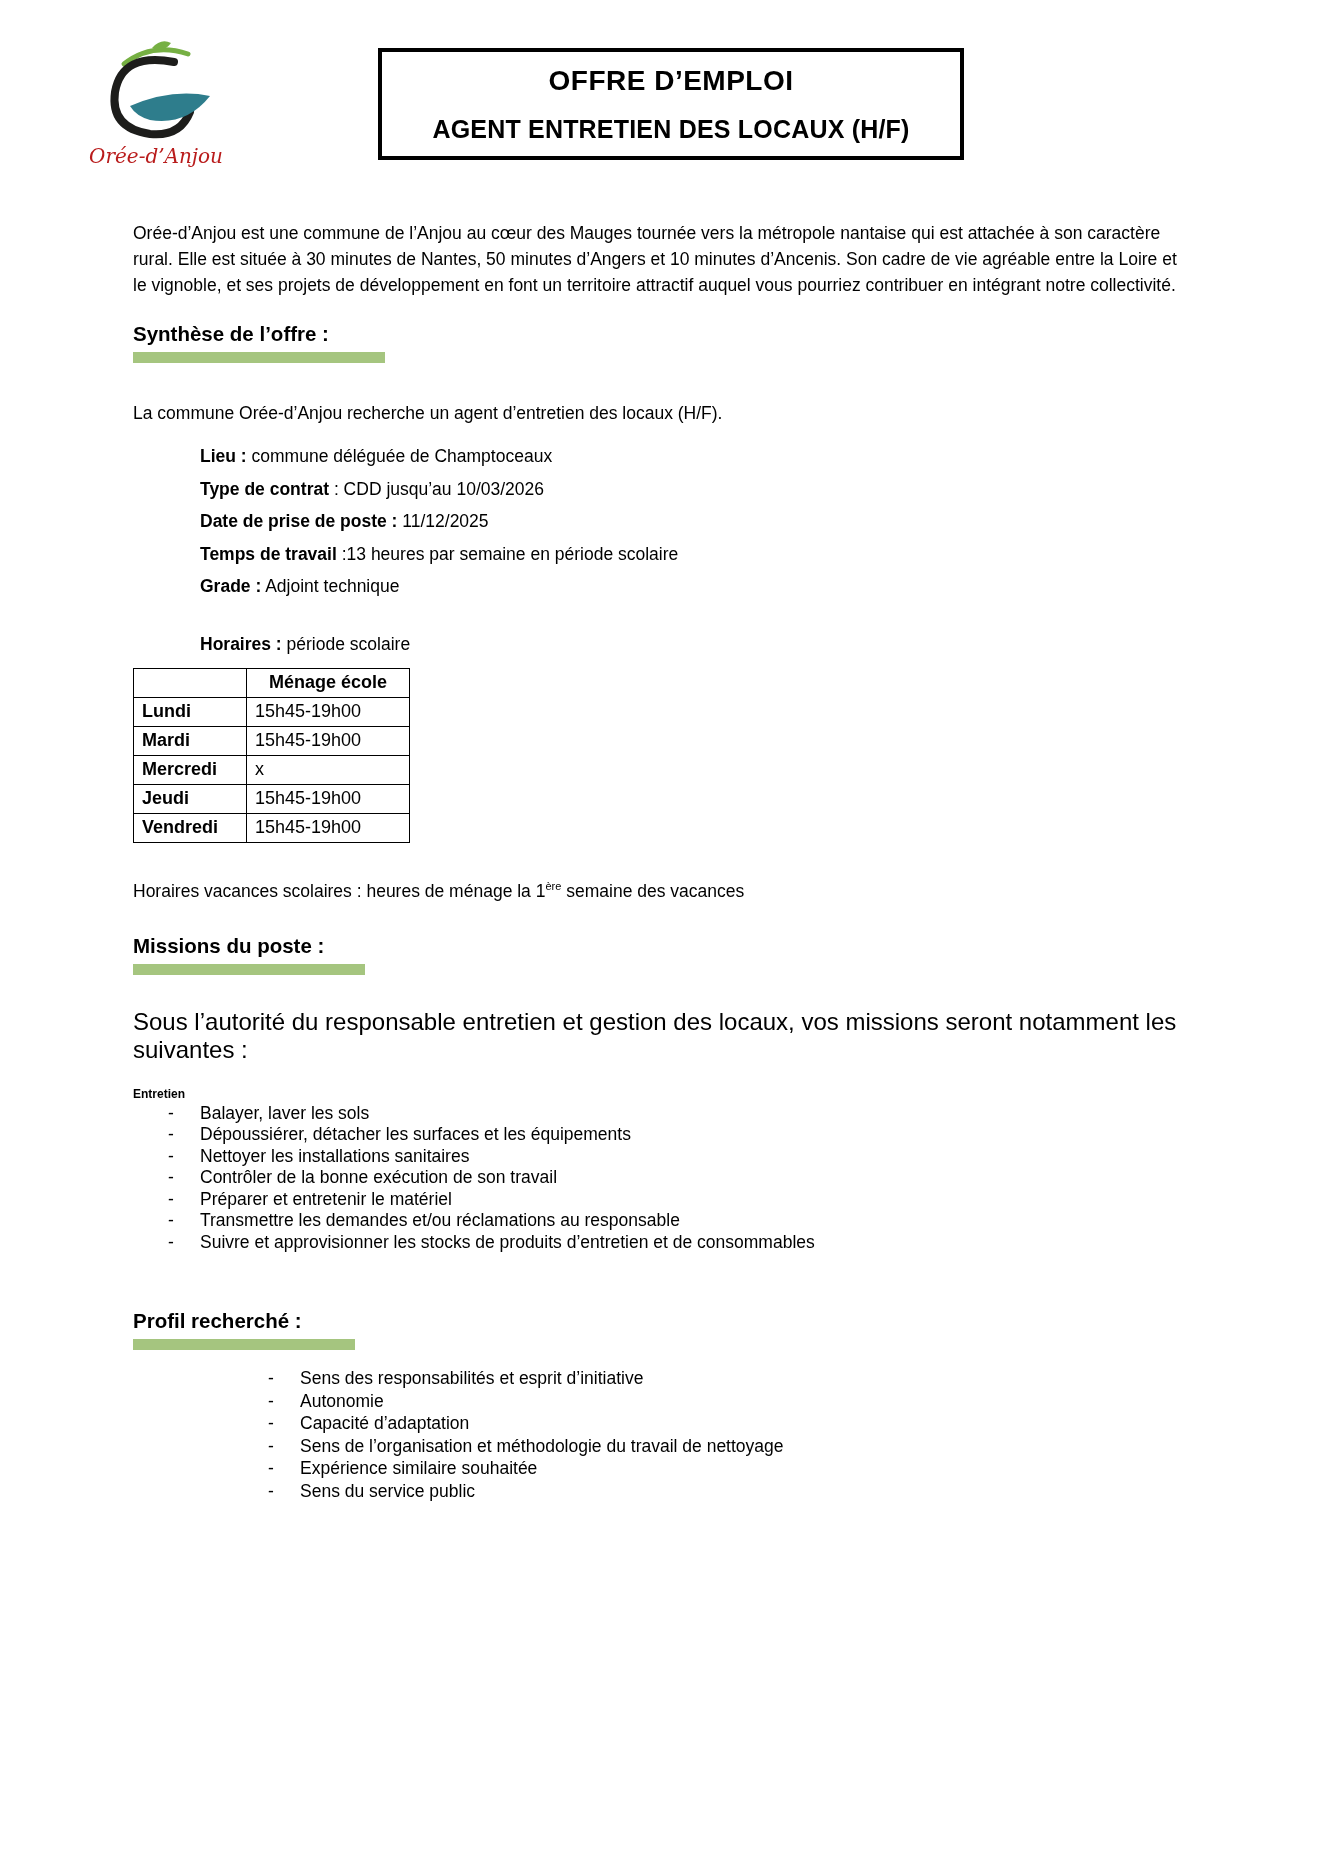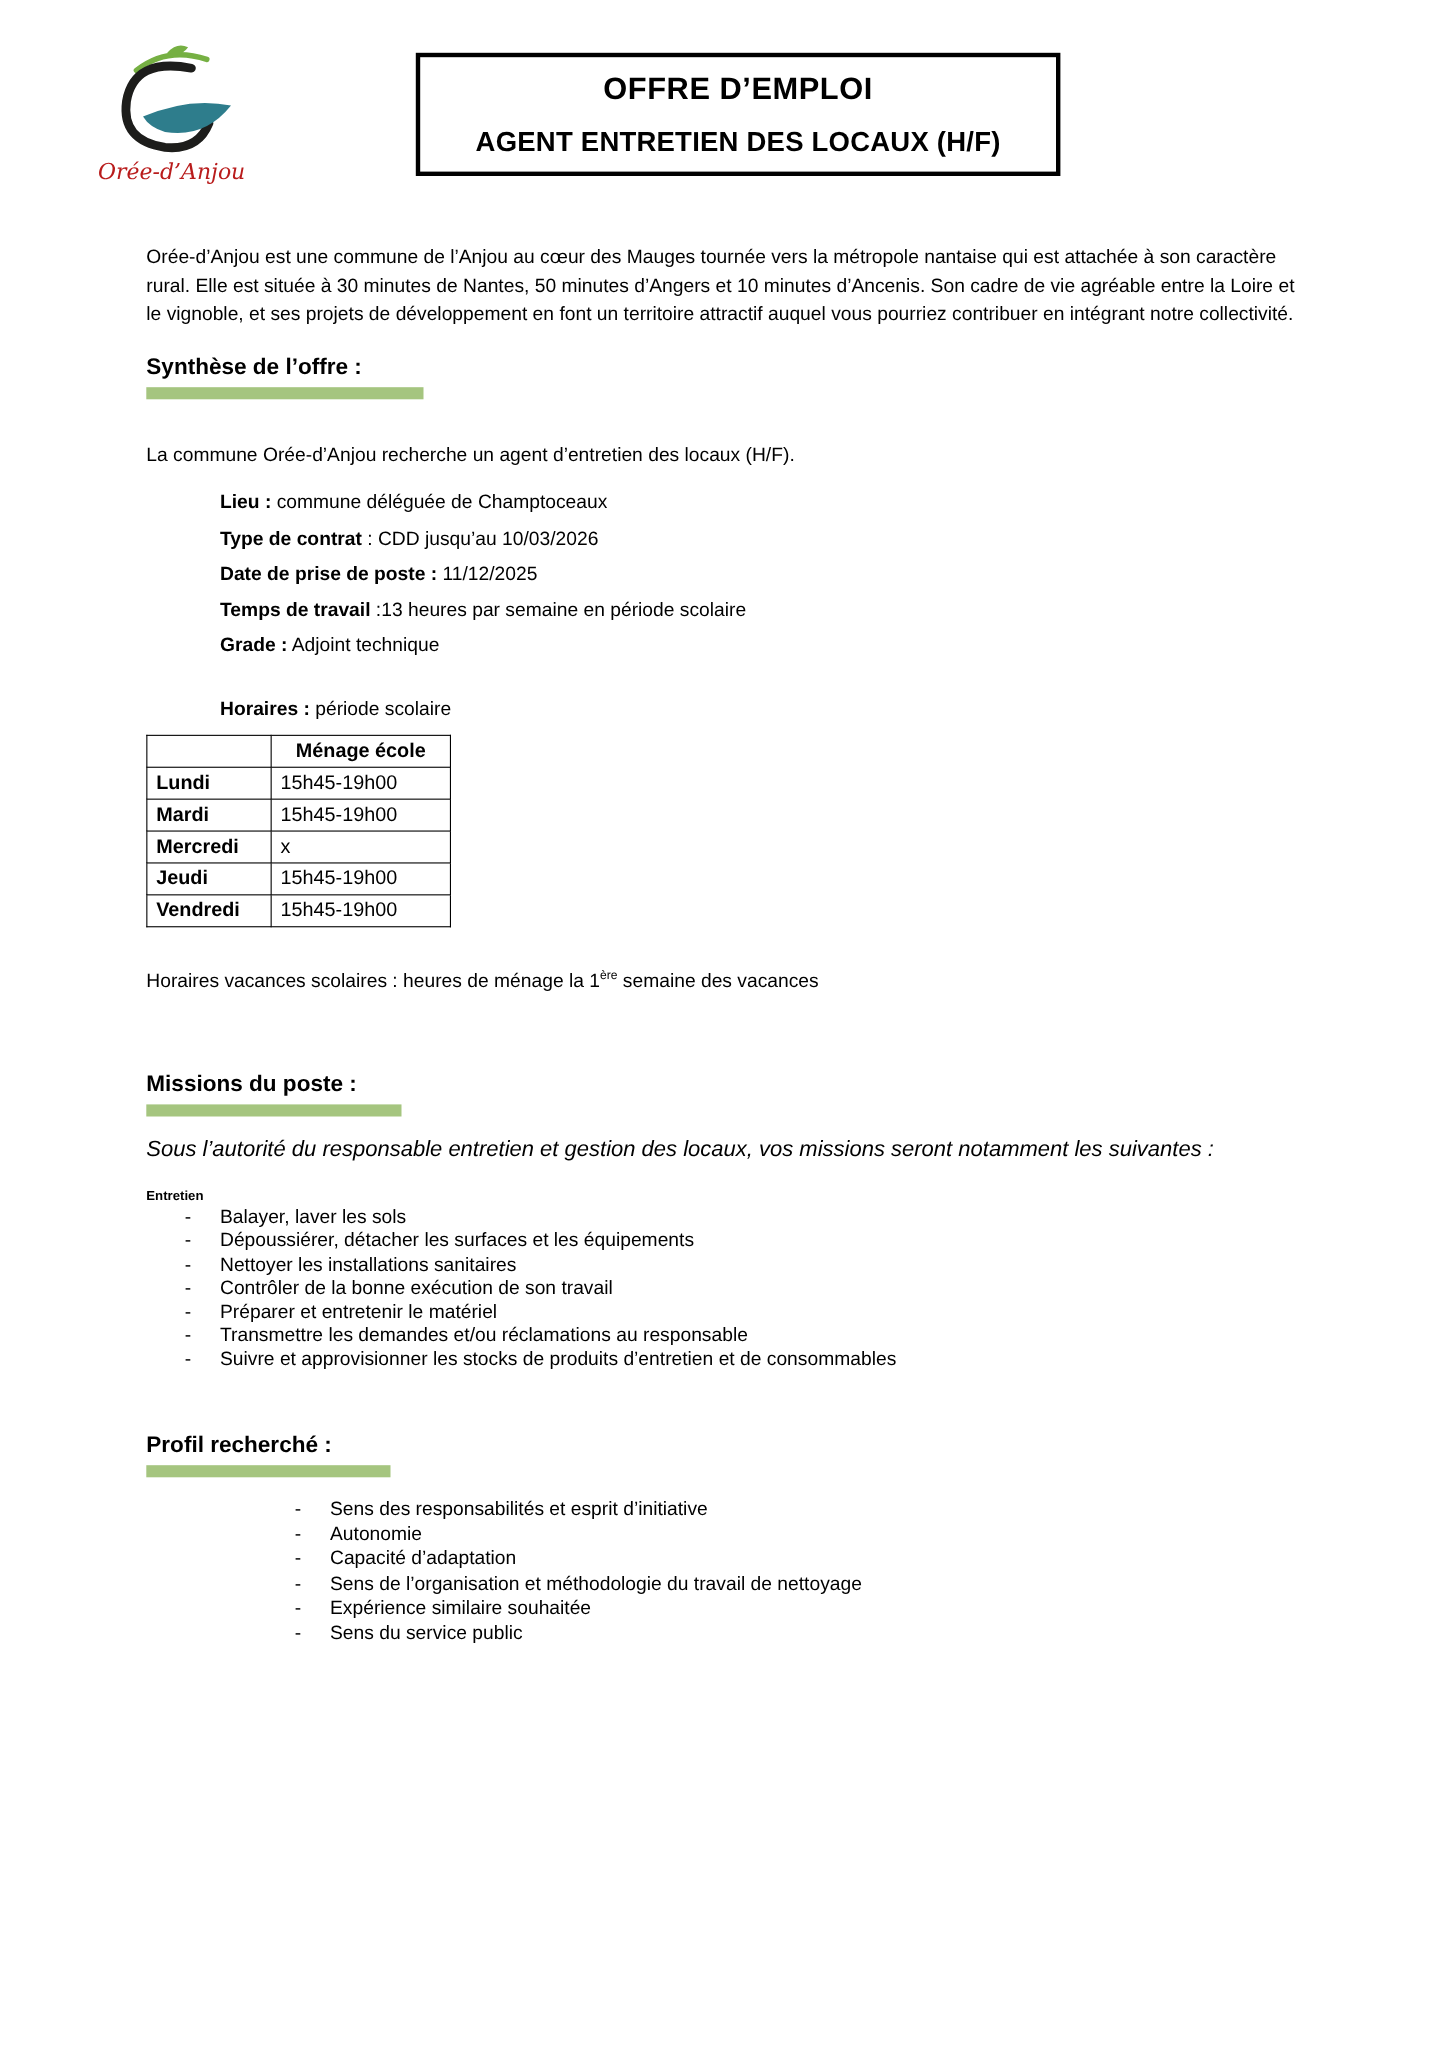--- a/index.html
+++ b/index.html
@@ -69,22 +69,22 @@
   }
   table.schedule col.c1{width:113px;}
   table.schedule col.c2{width:163px;}
   table.schedule th{font-weight:700;text-align:center;}
   table.schedule td.day{font-weight:700;text-align:left;}
   table.schedule td.time{text-align:left;}
 
   .vacances-note{margin-top:38px;font-size:17.5px;}
   .vacances-note sup{font-size:11px;vertical-align:super;line-height:0;}
 
-  .h-missions{margin-top:72px;}
-  .missions-intro{margin-top:19px;font-size:20px;font-style:italic;}
+  .h-missions{margin-top:32px;}
+  .missions-intro{margin-top:33px;font-size:24px;}
   .missions-sub{margin-top:23px;font-size:12px;font-weight:700;}
 
   ul.dash-list{list-style:none;}
   ul.dash-list li{
     position:relative;font-size:17.5px;line-height:21.5px;
   }
   ul.missions-list{margin-top:2px;}
   ul.missions-list li{padding-left:67px;}
   ul.missions-list li::before{content:"-";position:absolute;left:35px;}
 

